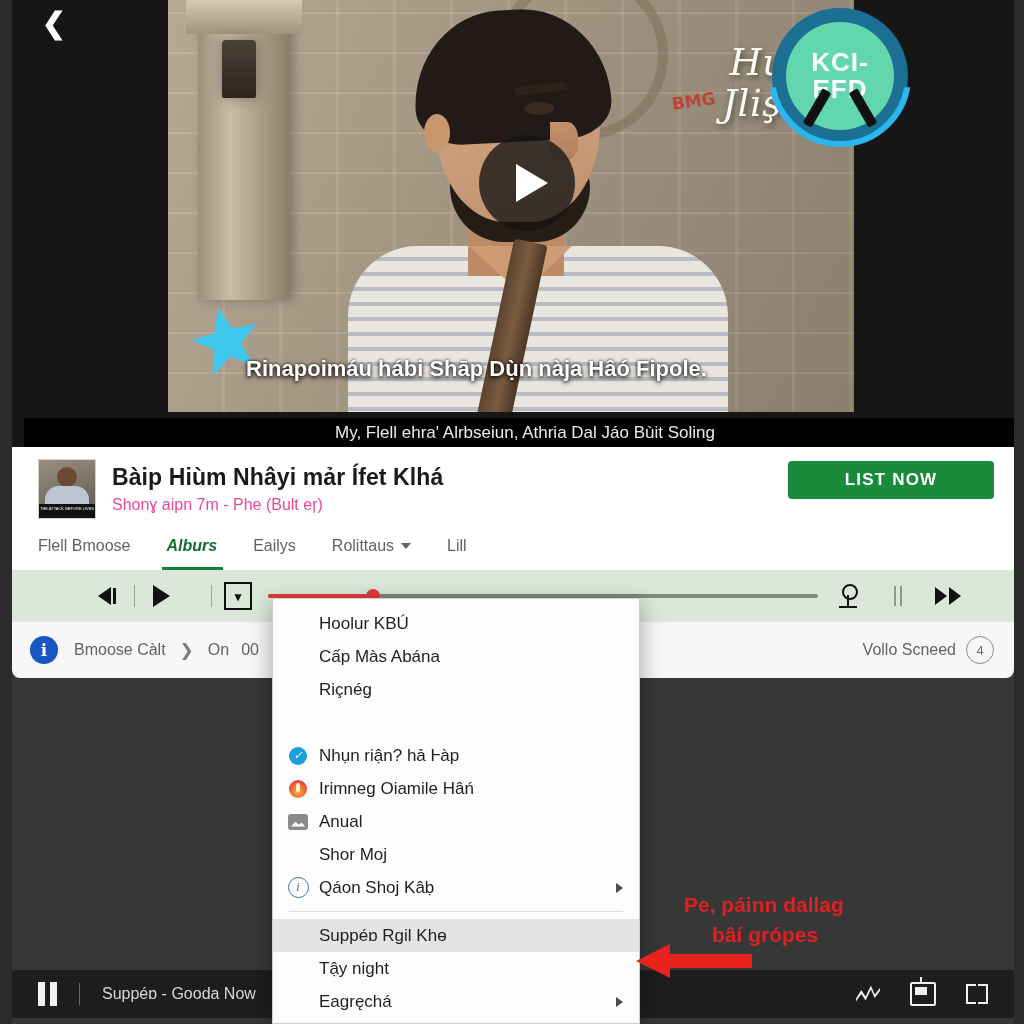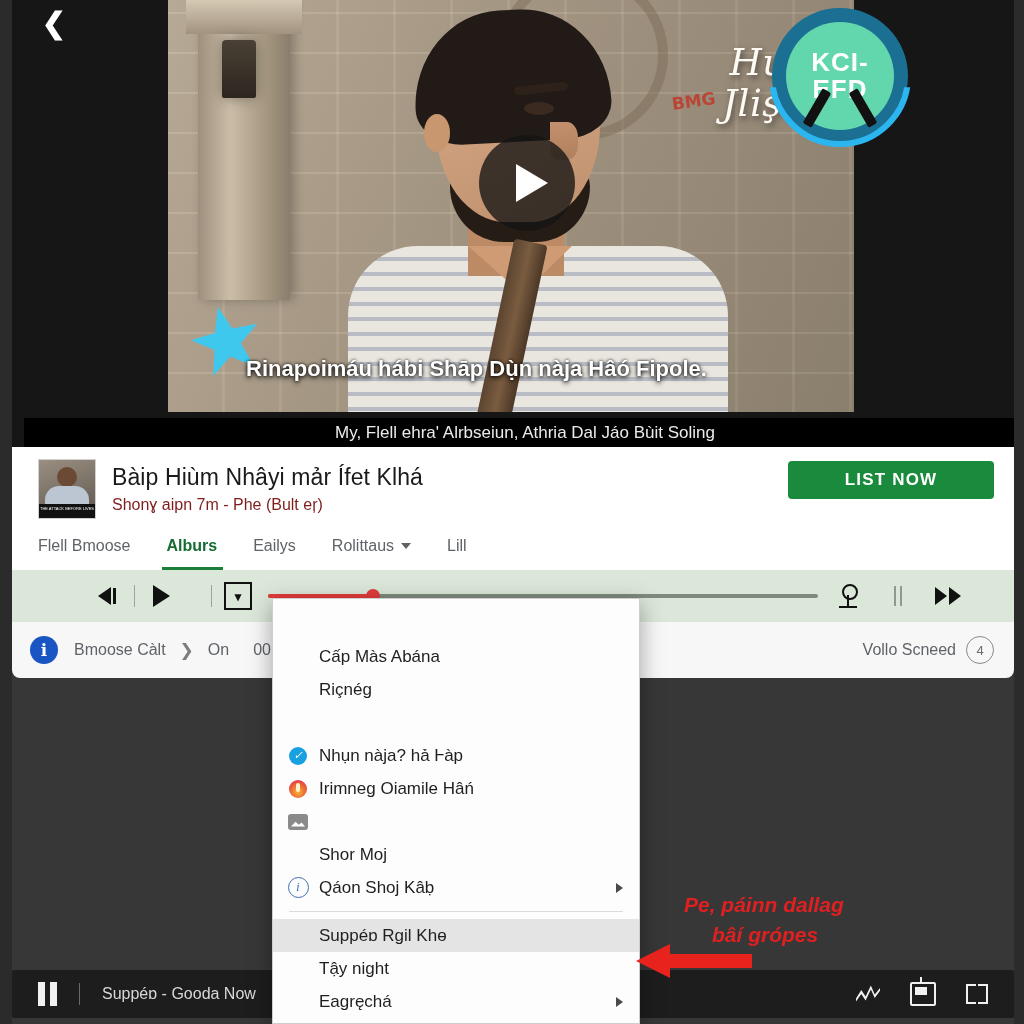--- a/index.html
+++ b/index.html
@@ -241,25 +241,25 @@
     background: #bcc6d2; border-radius: 14px 14px 0 0;
   }
   .thumb .t-caption {
     position: absolute; left: 0; bottom: 0; width: 100%; height: 14px;
     background: #111; color: #fff; font-size: 4px; text-align: center;
     line-height: 7px; padding-top: 1px; box-sizing: border-box;
     overflow: hidden;
   }
   .card-text { margin-left: 16px; }
   .card-title {
-    font-size: 23px; color: #1a1a1a; font-weight: normal;
+    font-size: 23px; color: #1a1a1a; font-weight: bold;
     letter-spacing: .1px;
   }
   .card-sub {
-    font-size: 16px; color: #7f1d1d; margin-top: 5px;
+    font-size: 16px; color: #ec4899; margin-top: 5px;
   }
   .list-now {
     position: absolute; right: 20px; top: 14px;
     width: 206px; height: 38px;
     background: #1a8a3c;
     border: none; border-radius: 4px;
     color: #fff; font-weight: bold; font-size: 17px;
     letter-spacing: 1.2px;
     cursor: pointer;
   }
@@ -267,21 +267,21 @@
     position: absolute; left: 26px; bottom: 0; height: 48px;
     display: flex; align-items: center; gap: 0;
   }
   .tab {
     font-size: 16px; color: #5f6368;
     padding: 0 18px; height: 48px;
     display: flex; align-items: center; gap: 7px;
     cursor: pointer; position: relative;
   }
   .tab:first-child { padding-left: 0; }
-  .tab.active { color: #156d31; font-weight: bold; }
+  .tab.active { color: #156d31; font-weight: bold; font-style: italic; }
   .tab.active:after {
     content: ""; position: absolute; left: 14px; right: 12px; bottom: 0;
     height: 3px; background: #1a7d38;
   }
   .chev-dn {
     display:inline-block; width: 0; height: 0;
     border-left: 5px solid transparent; border-right: 5px solid transparent;
     border-top: 6px solid #5f6368;
   }
   
@@ -440,21 +440,20 @@
     border: 1.5px solid #3f6fb5; color: #3f6fb5;
     font-size: 11px; display:flex; align-items:center; justify-content:center;
     font-family: "DejaVu Serif", serif;
   }
   
   .annot {
     position: absolute; left: 684px; top: 890px;
     color: #e02020; font-size: 21px; font-weight: bold;
     line-height: 1.45; text-align: left;
     z-index: 50;
-    font-style: italic;
   }
   .annot .l2 { padding-left: 28px; }
   .arrow-red {
     position: absolute; left: 636px; top: 944px;
     width: 116px; height: 34px; z-index: 50;
   }
   
   .bottombar {
     position: absolute; left: 12px; bottom: 6px; width: 1002px; height: 48px;
     background: #1d1d1d;
@@ -631,59 +630,61 @@
         </span>
     </div>
     <div style="width:46px"></div>
   </div>
 
   <div class="statusbar">
     <div class="info-icon">i</div>
     <span class="sb-crumb">Bmoose Càlt</span>
     <span class="sb-chev">❯</span>
     <span>On</span>
-    <span style="margin-left:24px">00</span>
+    <span style="margin-left:12px">00</span>
     <div class="sb-right">
       <span>Vollo Scneed</span>
       <span class="sb-badge">4</span>
     </div>
   </div>
 
   <div class="menu">
 
     <div class="menu-item">
       <span class="mi-ico"></span>
+      <span class="mi-label">Hoolur KBÚ</span>
     </div>
     <div class="menu-item">
       <span class="mi-ico"></span>
       <span class="mi-label">Cấp Màs Abána</span>
     </div>
     <div class="menu-item">
       <span class="mi-ico"></span>
       <span class="mi-label">Riçnég</span>
     </div>
     <div class="menu-item">
       <span class="mi-ico"></span>
     </div>
     <div class="menu-item">
       <span class="mi-ico">
         <i class="dot-check">✓</i>
       </span>
-      <span class="mi-label">Nhụn nàja? hả Ⱶàp</span>
+      <span class="mi-label">Nhụn riận? hả Ⱶàp</span>
     </div>
     <div class="menu-item">
       <span class="mi-ico">
         <i class="dot-warm"></i>
       </span>
       <span class="mi-label">Irimneg Oiamile Hâń</span>
     </div>
     <div class="menu-item">
       <span class="mi-ico">
         <i class="ico-gray-img"></i>
       </span>
+      <span class="mi-label">Anual</span>
     </div>
     <div class="menu-item">
       <span class="mi-ico"></span>
       <span class="mi-label">Shor Moj</span>
     </div>
     <div class="menu-item">
       <span class="mi-ico">
         <i class="ico-circ-blue">i</i>
       </span>
       <span class="mi-label">Qáon Shoj Kâḅ</span>

